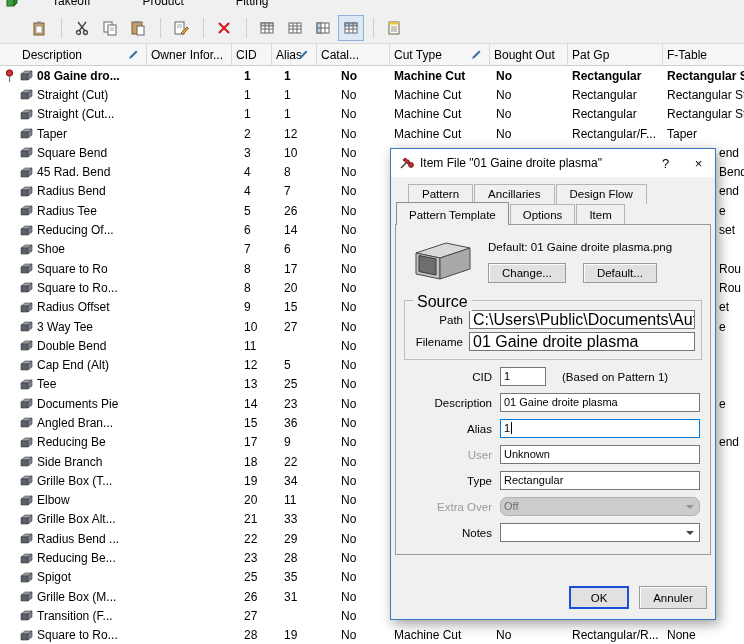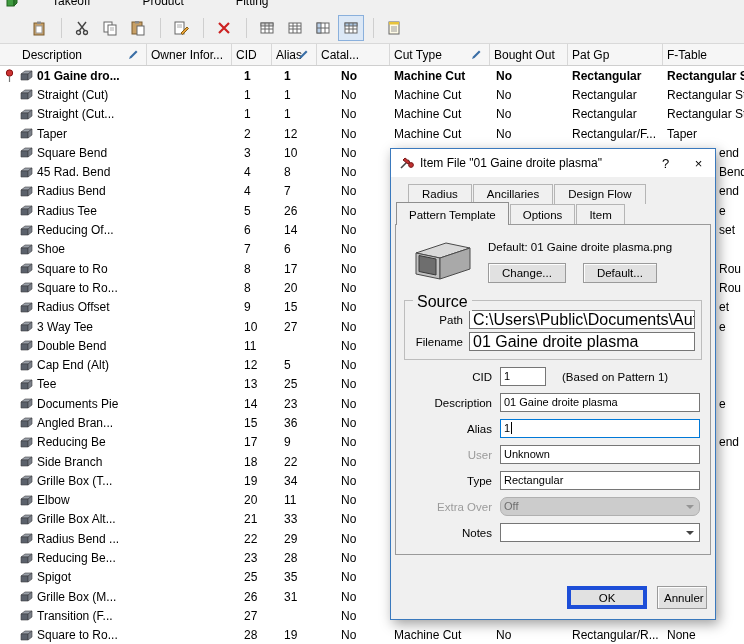--- a/index.html
+++ b/index.html
@@ -84,22 +84,22 @@
     margin-left:1px;vertical-align:-2px;}
 
   .combo{position:relative;flex:1;height:19px;line-height:17px;box-sizing:border-box;
     border:1px solid #767676;background:#fff;font-size:11px;padding:0 18px 0 3px;overflow:hidden;}
   .combo .arrow{position:absolute;right:5px;top:7px;width:0;height:0;
     border:4px solid transparent;border-top-color:#444;}
   .combo.disabled{background:#cccccc;border-color:#b0b0b0;color:#6e6e6e;border-radius:7px;}
   .combo.disabled .arrow{border-top-color:#959595;}
 
   .dlg-foot{position:absolute;bottom:10px;right:8px;display:flex;gap:10px;}
-  .btn-ok{width:80px;height:23px;background:#e1e1e1;border:4px solid #1d4ed8;font-size:11.5px;font-family:inherit;}
-  .btn-cancel{width:50px;height:23px;background:#e1e1e1;border:1px solid #9a9a9a;
+  .btn-ok{width:60px;height:23px;background:#e1e1e1;border:2px solid #1d4ed8;font-size:11.5px;font-family:inherit;}
+  .btn-cancel{width:68px;height:23px;background:#e1e1e1;border:1px solid #9a9a9a;
     box-shadow:inset 1px 1px 0 #fdfdfd;font-size:11.5px;font-family:inherit;}
 </style>
 </head>
 <body>
 
 <div class="menubar">
   <div class="menubar-inner">
     <span class="micon">
       <svg width="12" height="12">
           <rect x="1" y="4" width="7" height="7" fill="#3f9b3f" stroke="#20631f"></rect>
@@ -254,21 +254,21 @@
           <circle cx="4.5" cy="4" r="3.2" fill="#cc3333" stroke="#881111"></circle>
           <line x1="4.5" y1="7" x2="4.5" y2="13" stroke="#777" stroke-width="1.2"></line>
         </svg>
       </span>
     <span class="cell c-desc">
       <span class="ricon"><svg width="13" height="11" viewBox="0 0 13 11">
             <path d="M1 4 L8 4 L12 1 L5 1 Z" fill="#9aa0a8" stroke="#3c3c42" stroke-width="0.6"></path>
             <path d="M1 4 L8 4 L8 10 L1 10 Z" fill="#5b616b" stroke="#3c3c42" stroke-width="0.6"></path>
             <path d="M8 4 L12 1 L12 7 L8 10 Z" fill="#7b8089" stroke="#3c3c42" stroke-width="0.6"></path>
           </svg></span>
-      <span class="txt">01 Gaine dro...</span>
+      <span class="txt">08 Gaine dro...</span>
     </span>
     <span class="cell c-owner"></span>
     <span class="cell c-cid">1</span>
     <span class="cell c-alias">1</span>
     <span class="cell c-catal">No</span>
     <span class="cell c-cut">Machine Cut</span>
     <span class="cell c-bought">No</span>
     <span class="cell c-patgp">Rectangular</span>
     <span class="cell c-ftable">Rectangular St</span>
   </div>
@@ -833,21 +833,21 @@
           <path d="M6 2 L11 6 L9 8 L4 4 Z" fill="#c03030" stroke="#7a1a1a"></path>
           <circle cx="12" cy="9" r="2.4" fill="#c03030" stroke="#7a1a1a"></circle>
         </svg>
     </span>
     <span class="dlg-title-text">Item File "01 Gaine droite plasma"</span>
     <div class="dlg-btn">?</div>
     <div class="dlg-btn">×</div>
   </div>
 
   <div class="tabs-back">
-      <div class="tab">Radius</div>
+      <div class="tab">Pattern</div>
       <div class="tab">Ancillaries</div>
       <div class="tab">Design Flow</div>
     </div>
   <div class="tabs-front">
       <div class="tab active">Pattern Template</div>
       <div class="tab">Options</div>
       <div class="tab">Item</div>
     </div>
 
   <div class="pane">

